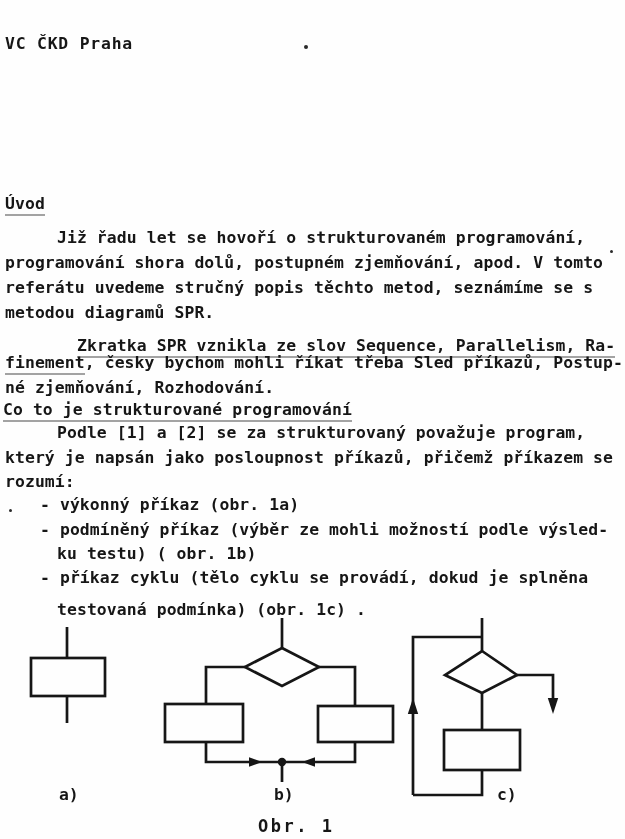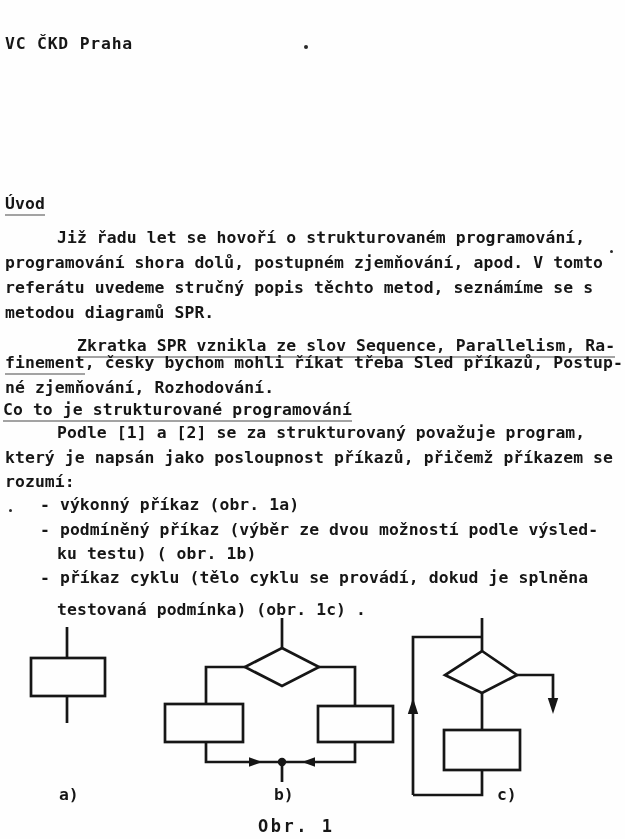--- a/index.html
+++ b/index.html
@@ -54,21 +54,21 @@
       <div class="tline" style="left: 5px; top: 278px;"><span>referátu uvedeme stručný popis těchto metod, seznámíme se s</span></div>
       <div class="tline" style="left: 5px; top: 303px;"><span>metodou diagramů SPR.</span></div>
       <div class="tline" style="left: 57px; top: 336px; margin-left: 20px;"><span class="u">Zkratka SPR vznikla ze slov Sequence, Parallelism, Ra-</span></div>
       <div class="tline" style="left: 5px; top: 353px;"><span class="u">finement</span><span>, česky bychom mohli říkat třeba Sled příkazů, Postup-</span></div>
       <div class="tline" style="left: 5px; top: 378px;"><span>né zjemňování, Rozhodování.</span></div>
       <div class="tline" style="left: 3px; top: 400px;"><span class="u">Co to je strukturované programování</span></div>
       <div class="tline" style="left: 57px; top: 423px;"><span>Podle [1] a [2] se za strukturovaný považuje program,</span></div>
       <div class="tline" style="left: 5px; top: 448px;"><span>který je napsán jako posloupnost příkazů, přičemž příkazem se</span></div>
       <div class="tline" style="left: 5px; top: 472px;"><span>rozumí:</span></div>
       <div class="tline" style="left: 40px; top: 495px;"><span>- výkonný příkaz (obr. 1a)</span></div>
-      <div class="tline" style="left: 40px; top: 520px;"><span>- podmíněný příkaz (výběr ze dvou možností podle výsled-</span></div>
+      <div class="tline" style="left: 40px; top: 520px;"><span>- podmíněný příkaz (výběr ze mohli možností podle výsled-</span></div>
       <div class="tline" style="left: 57px; top: 544px;"><span>ku testu) ( obr. 1b)</span></div>
       <div class="tline" style="left: 40px; top: 568px;"><span>- příkaz cyklu (tělo cyklu se provádí, dokud je splněna</span></div>
       <div class="tline" style="left: 57px; top: 592px; margin-top: 8px;"><span>testovaná podmínka) (obr. 1c) .</span></div>
     </div>
 
   <svg width="625" height="225" viewBox="0 0 625 225">
     <g stroke="#161616" stroke-width="2.7" fill="none" stroke-linejoin="miter" stroke-linecap="butt">
 
       <g>
         <line x1="67" y1="13" x2="67" y2="44"></line>

